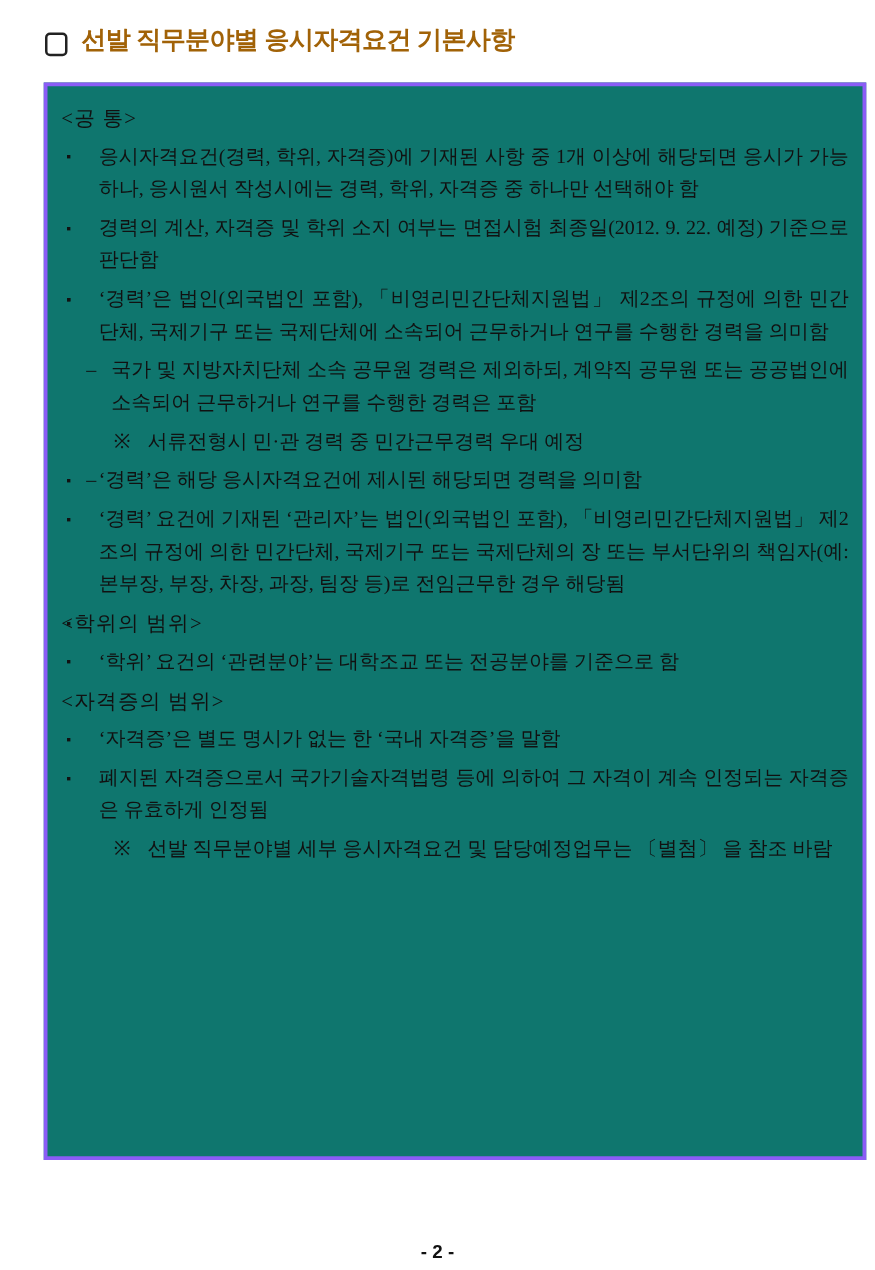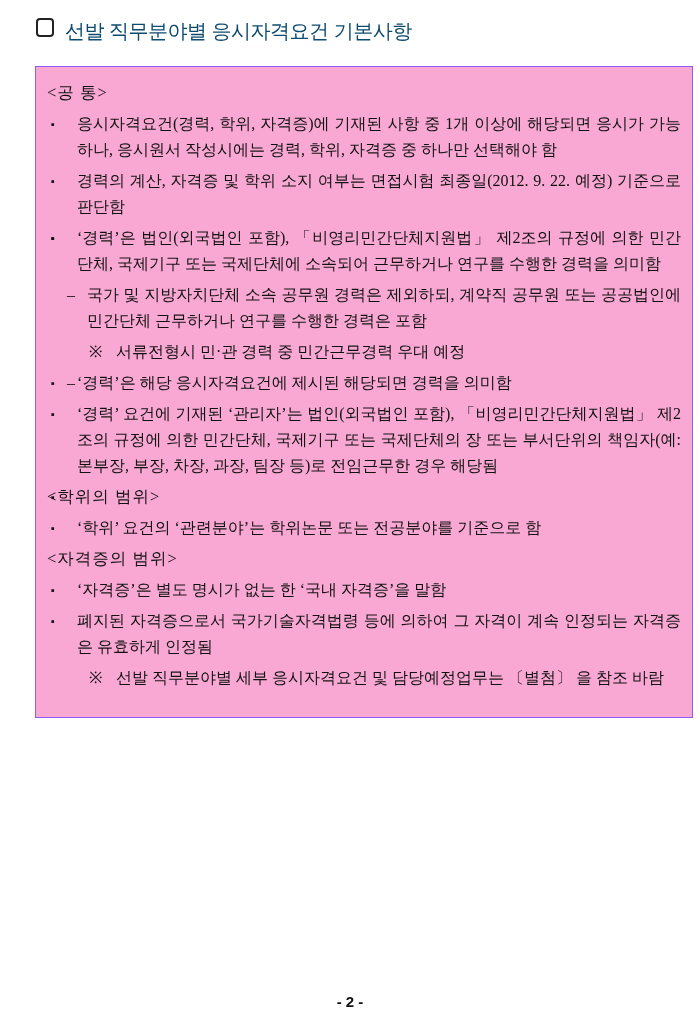--- a/index.html
+++ b/index.html
@@ -12,46 +12,46 @@
     color: #1a1a1a;
     position: relative;
     overflow: hidden;
   }
   .doc-title {
     position: absolute;
     top: 18px;
     left: 36px;
     width: 640px;
     font-family: "Liberation Sans", "DejaVu Sans", sans-serif;
-    font-weight: normal;
+    font-weight: bold;
     font-size: 20px;
     letter-spacing: -0.5px;
-    color: #0c4a6e;
+    color: #a16207;
     display: flex;
-    align-items: flex-start;
+    align-items: flex-end;
   }
   .checkbox-glyph {
     display: inline-block;
     width: 14px;
     height: 15px;
     border: 2px solid #222;
     border-radius: 4px;
     margin-right: 11px;
     background: #fff;
     flex: 0 0 auto;
   }
   .rule-box {
     position: absolute;
     top: 66px;
     left: 35px;
     width: 658px;
-    height: 652px;
+    height: 862px;
     box-sizing: border-box;
-    background: #f9a8d4;
-    border: 1px solid #8b5cf6;
+    background: #0f766e;
+    border: 3px solid #8b5cf6;
     padding: 8px 11px 6px 11px;
     overflow: hidden;
   }
   .section-heading {
     font-size: 16.5px;
     line-height: 26px;
     margin: 5px 0 4px 0;
     color: #111;
     letter-spacing: 1px;
   }
@@ -94,28 +94,28 @@
   <span>선발 직무분야별 응시자격요건 기본사항</span>
 </div>
 
 <div class="rule-box">
   <div>
       <div class="section-heading">&lt;공 통&gt;</div>
       <div class="item bullet"><span class="marker">▪</span><span>응시자격요건(경력, 학위, 자격증)에 기재된 사항 중 1개 이상에 해당되면 응시가 가능하나, 응시원서 작성시에는 경력, 학위, 자격증 중 하나만 선택해야 함</span></div>
       <div class="item bullet"><span class="marker">▪</span><span>경력의 계산, 자격증 및 학위 소지 여부는 면접시험 최종일(2012. 9. 22. 예정) 기준으로 판단함</span></div>
       <div class="item bullet"><span class="marker">▪</span></div>
       <div class="item bullet"><span class="marker">▪</span><span>‘경력’은 법인(외국법인 포함), 「비영리민간단체지원법」 제2조의 규정에 의한 민간단체, 국제기구 또는 국제단체에 소속되어 근무하거나 연구를 수행한 경력을 의미함</span></div>
-      <div class="item dash"><span class="marker">–</span><span>국가 및 지방자치단체 소속 공무원 경력은 제외하되, 계약직 공무원 또는 공공법인에 민간단체 근무하거나 연구를 수행한 경력은 포함</span></div>
+      <div class="item dash"><span class="marker">–</span><span>국가 및 지방자치단체 소속 공무원 경력은 제외하되, 계약직 공무원 또는 공공법인에 소속되어 근무하거나 연구를 수행한 경력은 포함</span></div>
       <div class="item note"><span class="marker">※</span><span>서류전형시 민·관 경력 중 민간근무경력 우대 예정</span></div>
       <div class="item dash"><span class="marker">–</span></div>
       <div class="item bullet"><span class="marker">▪</span><span>‘경력’은 해당 응시자격요건에 제시된 해당되면 경력을 의미함</span></div>
       <div class="item bullet"><span class="marker">▪</span><span>‘경력’ 요건에 기재된 ‘관리자’는 법인(외국법인 포함), 「비영리민간단체지원법」 제2조의 규정에 의한 민간단체, 국제기구 또는 국제단체의 장 또는 부서단위의 책임자(예: 본부장, 부장, 차장, 과장, 팀장 등)로 전임근무한 경우 해당됨</span></div>
       <div class="item bullet"><span class="marker">▪</span></div>
       <div class="section-heading">&lt;학위의 범위&gt;</div>
-      <div class="item bullet"><span class="marker">▪</span><span>‘학위’ 요건의 ‘관련분야’는 학위논문 또는 전공분야를 기준으로 함</span></div>
+      <div class="item bullet"><span class="marker">▪</span><span>‘학위’ 요건의 ‘관련분야’는 대학조교 또는 전공분야를 기준으로 함</span></div>
       <div class="section-heading">&lt;자격증의 범위&gt;</div>
       <div class="item bullet"><span class="marker">▪</span><span>‘자격증’은 별도 명시가 없는 한 ‘국내 자격증’을 말함</span></div>
       <div class="item bullet"><span class="marker">▪</span><span>폐지된 자격증으로서 국가기술자격법령 등에 의하여 그 자격이 계속 인정되는 자격증은 유효하게 인정됨</span></div>
       <div class="item note"><span class="marker">※</span><span>선발 직무분야별 세부 응시자격요건 및 담당예정업무는 〔별첨〕 을 참조 바람</span></div>
     </div>
 </div>
 
 <div class="page-footer">- 2 -</div>
 
 </body></html>

